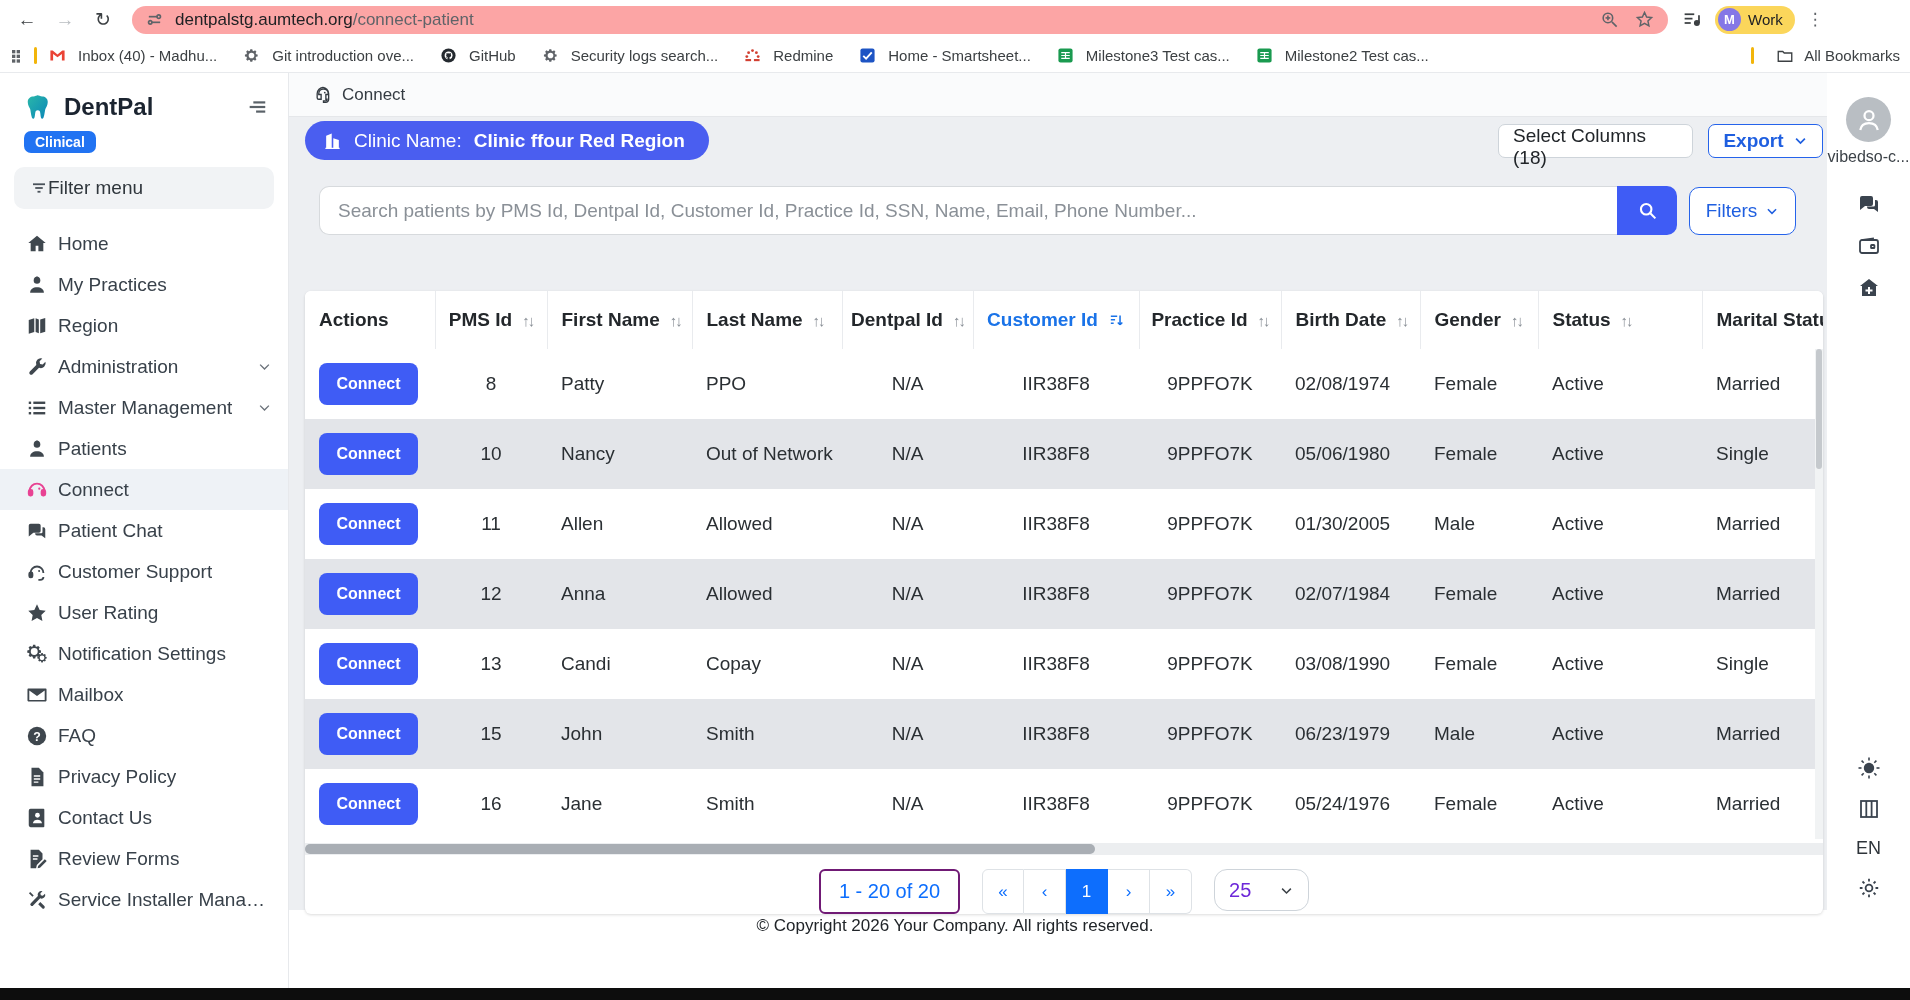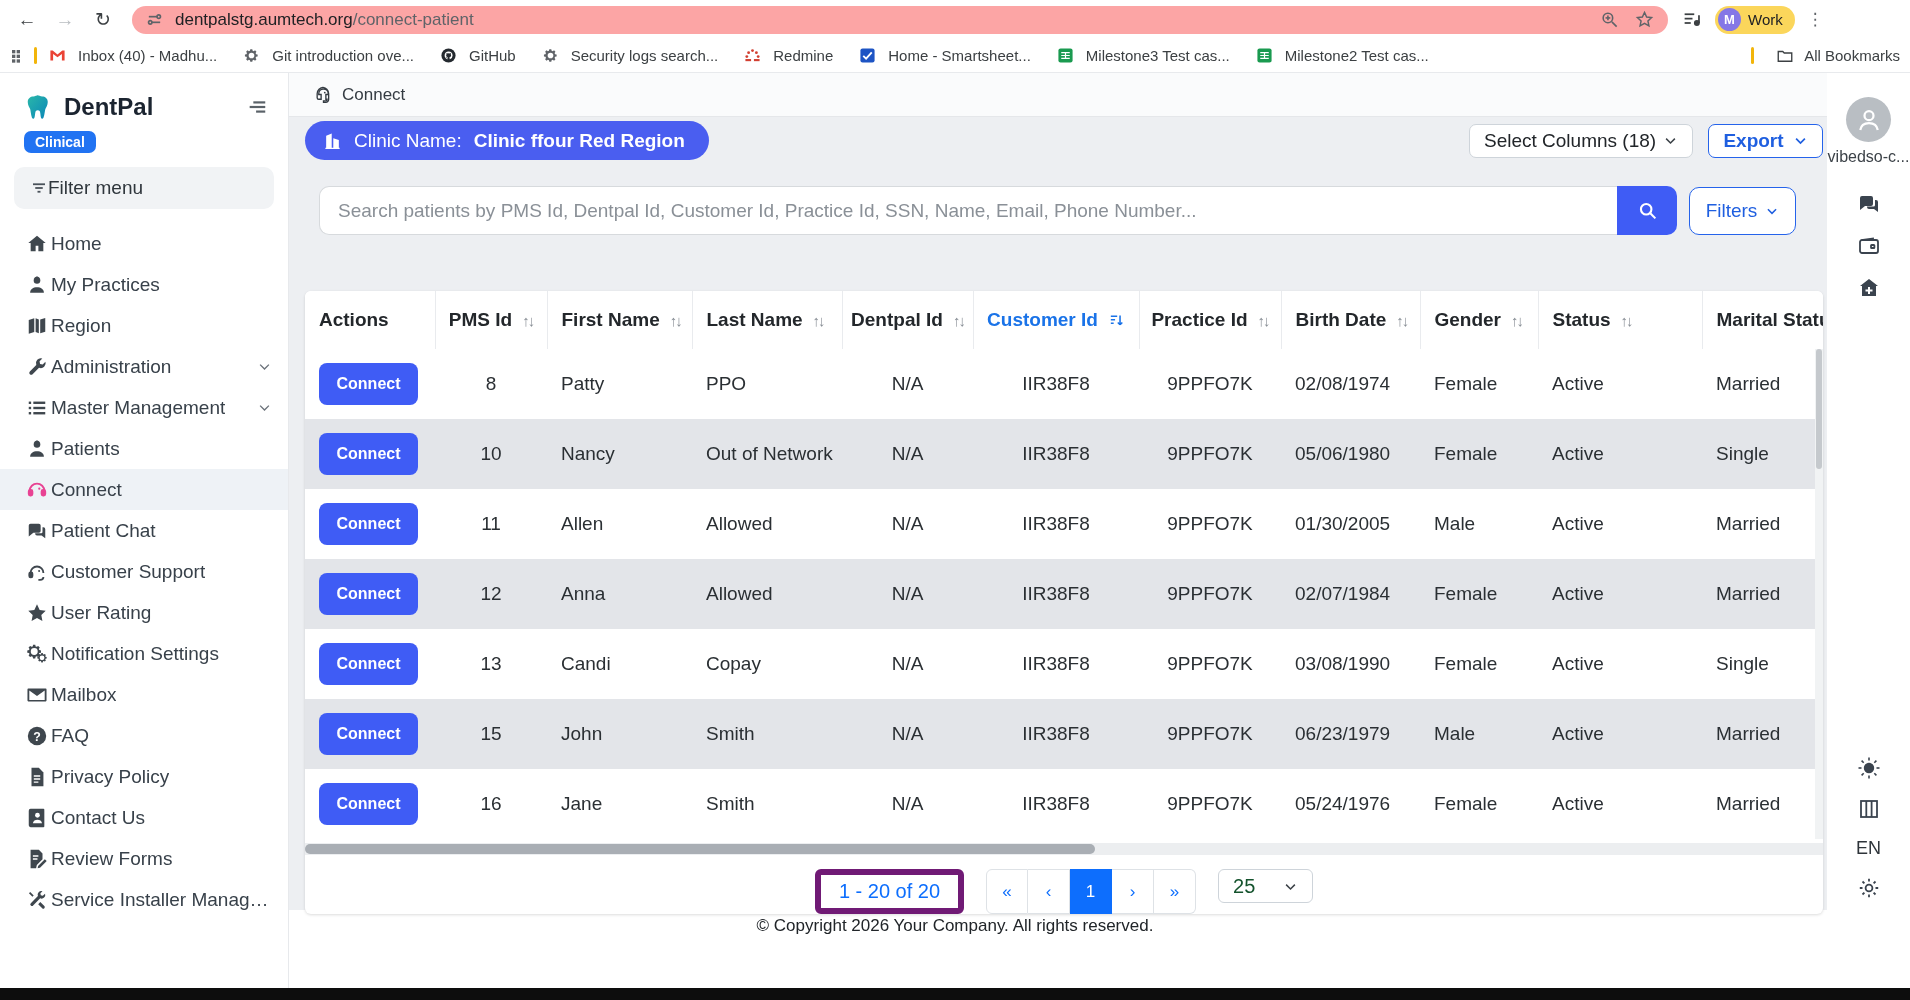--- a/index.html
+++ b/index.html
@@ -34,21 +34,21 @@
   .sidebar { position:absolute; left:0; top:73px; width:289px; height:915px; background:#fff;
     border-right:1px solid #e7e9ec; padding:18px 0 0 0; }
   .brand-row { display:flex; align-items:center; padding:0 20px 0 24px; }
   .brand-name { font-size:24px; color:#1b2430; margin-left:10px; }
   .brand-name b { font-weight:800; } .brand-name span { font-weight:700;margin-top:27px; }
   .burger { margin-left:auto; color:#5a6268; }
   .clinical-badge { display:inline-block; margin:8px 0 14px 24px; background:#2173f2; color:#fff;
     font-size:14px; font-weight:700; padding:3px 11px; border-radius:7px; }
   .filter-box { margin:0 14px 14px 14px; height:42px; background:#f1f3f5; border-radius:10px;
     display:flex; align-items:center; padding:0 16px; color:#2f363c; font-size:19px; }
-  .side-item { height:41px; display:flex; align-items:center; gap:3px; padding:0 16px 0 26px;
+  .side-item { height:41px; display:flex; align-items:center; gap:10px; padding:0 16px 0 26px;
     font-size:19px; color:#38414a; cursor:pointer; }
   .side-item .si-ico { width:22px; height:22px; color:#3f474e; flex:0 0 22px; display:flex; align-items:center; }
   .side-item.active { background:#eef2f6; }
   .side-item.active .si-ico { color:var(--pink); }
   .side-item .chev { margin-left:auto; color:#6b7artist2; color:#6b727a; }
   .side-item .label { white-space:nowrap; overflow:hidden; text-overflow:ellipsis; }
 
   
   .rail { position:absolute; left:1827px; top:73px; width:83px; height:915px; background:#fff; }
   .rail-avatar { width:45px; height:45px; border-radius:50%; background:#b9bec3; margin:24px auto 6px auto;
@@ -62,22 +62,22 @@
   
   .main { position:absolute; left:289px; top:73px; width:1538px; height:915px; }
   .crumb { height:44px; background:#fafbfc; border-bottom:1px solid #e5e7ea; display:flex; align-items:center;
     padding-left:25px; gap:9px; font-size:17px; color:#343b42; }
   .content { position:relative; height:793px; background:#edeff2;padding-left:32px; }
 
   .head-row { position:absolute; left:16px; top:4px; width:1518px; display:flex; align-items:center; }
   .clinic-chip { height:39px; border-radius:20px; background:var(--chip-blue); color:#fff; display:flex;
     align-items:center; gap:12px; padding:0 24px 0 18px; font-size:19px; }
   .clinic-chip b { font-weight:700; }
-  .sel-cols { margin-left:auto; width:224px; height:34px; background:#fff; border:1px solid #ced4da; border-radius:7px;
-    display:flex; align-items:center; justify-content:space-between; padding:0 14px; font-size:19px; color:#212529; }
+  .sel-cols { margin-left:auto; width:195px; height:34px; background:#fff; border:1px solid #ced4da; border-radius:7px;
+    display:flex; align-items:center; justify-content:space-between; padding:0 14px; font-size:19px; color:#212529;flex-direction:column; }
   .export-btn { margin-left:15px; width:115px; height:34px; background:#fff; border:1px solid #2563eb; border-radius:7px;
     display:flex; align-items:center; justify-content:center; gap:9px; color:#1f5fe0; font-size:19px; font-weight:700; }
 
   .search-row { position:absolute; left:30px; top:69px; width:1477px; height:49px; display:flex; align-items:center; }
   .search-input { flex:1; height:49px; border:1px solid #d7dadd; border-right:none; border-radius:10px 0 0 10px;
     background:#fff; padding:0 18px; font-size:19px; color:#be185d; font-family:"Liberation Sans",sans-serif; }
   .search-input::placeholder { color:#8a9097; }
   .search-btn { width:60px; height:49px; border:none; background:var(--btn-blue); border-radius:0 10px 10px 0;
     display:flex; align-items:center; justify-content:center; cursor:pointer; }
   .filters-btn { margin-left:12px; width:107px; height:48px; background:#fff; border:1px solid #2563eb; border-radius:10px;
@@ -97,30 +97,30 @@
   th.sorted .label-txt { color:#1a73e8; }
   .connect-btn { width:99px; height:42px; background:var(--btn-blue); border:none; border-radius:8px; color:#fff;
     font-size:16px; font-weight:600; cursor:pointer; font-family:"Liberation Sans",sans-serif; }
   .hscroll { position:absolute; left:0; top:552px; width:1518px; height:12px; background:#eceef0; }
   .hscroll .thumb { position:absolute; left:0; top:1px; width:790px; height:10px; background:#a9aeb4; border-radius:5px; }
   .vscroll { position:absolute; right:0; top:58px; width:8px; height:490px; background:#f1f3f4; }
   .vscroll .thumb { position:absolute; top:0; left:1px; width:6px; height:120px; background:#c5c9cd; border-radius:3px; }
 
   .pager-row { position:absolute; left:0; top:578px; width:1518px; height:45px; display:flex; justify-content:center;
     align-items:flex-start; gap:22px; }
-  .range-box { height:45px; border:6px solid #701a75; border-radius:6px; background:#fff; display:flex;
+  .range-box { height:45px; border:2px solid #701a75; border-radius:6px; background:#fff; display:flex;
     align-items:center; padding:0 18px; color:var(--pg-blue); font-size:20px; }
   .pager { display:flex; }
   .pg-btn { width:42px; height:45px; background:#fff; border:1px solid #dee2e6; border-left:none;
     display:flex; align-items:center; justify-content:center; color:var(--pg-blue); font-size:17px; cursor:pointer; }
   .pg-btn:first-child { border-left:1px solid #dee2e6; border-radius:6px 0 0 6px; }
   .pg-btn:last-child { border-radius:0 6px 6px 0; }
   .pg-btn.current { background:var(--pg-blue); color:#fff; border-color:var(--pg-blue); }
-  .size-box { height:34px; width:95px; border:1px solid #ced4da; border-radius:6px; background:#fff; display:flex;
-    align-items:center; justify-content:space-between; padding:0 14px; font-size:20px; color:#14532d; }
+  .size-box { height:42px; width:95px; border:1px solid #ced4da; border-radius:13px; background:#fff; display:flex;
+    align-items:center; justify-content:space-between; padding:0 14px; font-size:20px; color:#6d28d9; }
 
   .footer-line { position:absolute; left:0; top:916px; width:1910px; text-align:center; font-size:17px; color:#212529; }
   .black-strip { position:absolute; left:0; top:988px; width:1910px; height:12px; background:#0d0d0d; }
 
   svg { display:block; }
 </style>
 </head>
 <body>
 
 <div class="chrome-top">

